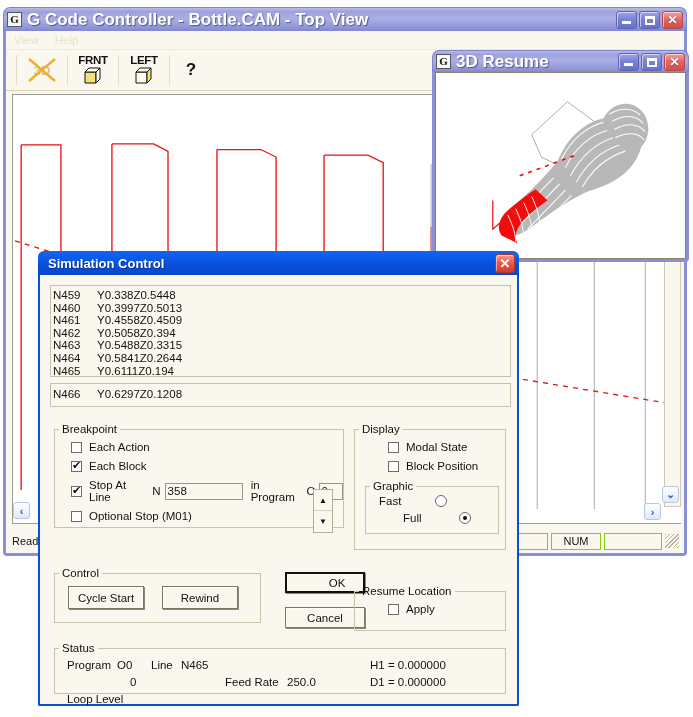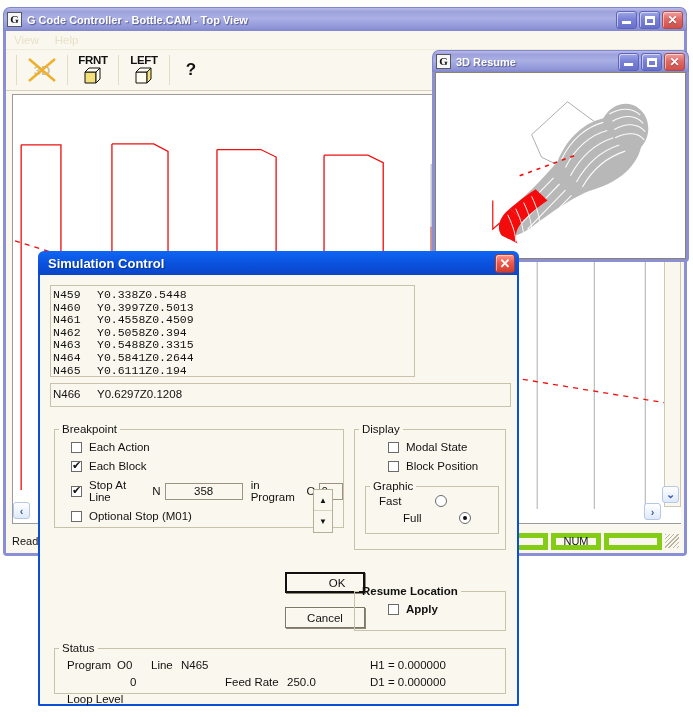--- a/index.html
+++ b/index.html
@@ -29,21 +29,21 @@
     border:1px solid #7f85cc; border-bottom:none;
     display:flex; align-items:center; padding:0 2px 0 3px;
   }
   .win-icon {
     width:15px; height:15px; margin-right:5px; flex:none;
     background:#f7f7f7; border:1px solid #55585f;
     color:#111; font-size:11px; font-weight:bold; line-height:13px; text-align:center;
     font-family:"Liberation Serif", serif;
   }
   .win-title {
-    color:#fff; font-size:11px; font-weight:bold; white-space:nowrap;
+    color:#fff; font-size:17px; font-weight:bold; white-space:nowrap;
     text-shadow: 1px 1px 1px rgba(40,40,90,.6);
     flex:1; overflow:hidden;
   }
   .btngrp { display:flex; gap:2px; align-items:center; padding-right:1px; }
   .tbtn {
     width:21px; height:18px; border-radius:3px;
     border:1px solid #5d63bb;
     background: linear-gradient(180deg,#9fa6e6 0%, #7a82d6 45%, #6770c9 100%);
     position:relative; cursor:pointer;
     box-shadow: inset 1px 1px 0 rgba(255,255,255,.55);
@@ -80,21 +80,21 @@
                    background:#fff; border:1px solid #9b9b9b; border-right:none; }
   .vscroll { position:absolute; right:3px; top:2px; width:17px; bottom:46px;
              background:#faf8ee; border:1px solid #cfc9b4; }
   .hscroll-l { position:absolute; left:7px; bottom:34px; width:17px; height:17px; }
   .sbbtn { width:17px; height:17px; border-radius:3px;
            background: linear-gradient(180deg,#ffffff,#dfe9fb);
            border:1px solid #b6c8e6; display:flex; align-items:center; justify-content:center;
            color:#3a5fa8; font-size:11px; font-weight:bold; cursor:pointer; }
   .statusbar { position:absolute; left:3px; right:3px; bottom:2px; height:20px;
                background:#faf8ee; display:flex; align-items:center; gap:3px; }
-  .statuscell { height:17px; border:5px solid #84cc16; display:flex; align-items:center;
+  .statuscell { height:17px; border:1px solid #84cc16; display:flex; align-items:center;
                 justify-content:center; font-size:11px; color:#111; }
   .grip { width:14px; height:14px; margin-left:auto; margin-right:2px;
           background: repeating-linear-gradient(135deg,#b9b3a0 0 1px, transparent 1px 3px); }
 
   
   #win3d { left:432px; top:50px; width:257px; height:212px; }
   #win3d .frame { top:22px; border-width:3px; }
   #win3d .titlebar { height:22px; }
   #d3-canvas { position:absolute; left:3px; top:22px; right:3px; bottom:3px;
                background:#fff; border:1px solid #8a8367; }
@@ -107,23 +107,23 @@
                  background:linear-gradient(180deg,#0f66f4 0%, #0a51dd 55%, #0a46c9 100%);
                  border-radius:6px 6px 0 0; display:flex; align-items:center; padding:0 4px 0 10px; }
   #dlg .dtitle .t { color:#fff; font-size:13px; font-weight:bold; flex:1;
                     text-shadow:1px 1px 1px rgba(0,0,0,.35); }
   .xbtn { width:20px; height:19px; border-radius:3px; border:1px solid #a83a34;
           background:linear-gradient(180deg,#ff9a8e 0%, #ec5a4b 45%, #d13c2e 100%);
           display:flex; align-items:center; justify-content:center;
           color:#fff; font-size:13px; font-weight:bold; cursor:pointer;
           box-shadow: inset 1px 1px 0 rgba(255,255,255,.5); }
 
-  .listbox { position:absolute; left:10px; top:10px; width:365px; height:92px;
+  .listbox { position:absolute; left:10px; top:10px; width:461px; height:92px;
              background:#faf8ee; border:1px solid #c9c2aa; padding:3px 0 0 2px;
-             font-family:Liberation Mono, monospace; overflow:hidden; }
+             font-family:Liberation Sans, sans-serif; overflow:hidden; }
   .curline { position:absolute; left:10px; top:108px; width:461px; height:24px;
              background:#faf8ee; border:1px solid #c9c2aa; padding:4px 0 0 2px; }
   .gline { font-size:11.5px; color:#111; height:12.6px; line-height:12.6px; white-space:pre; }
   .gline .n { display:inline-block; width:44px; }
 
   fieldset.grp { position:absolute; border:1px solid #c9c2aa; margin:0; padding:0;
                  background:transparent; }
   fieldset.grp > legend { font-size:11.5px; color:#111; padding:0 3px; margin-left:4px; }
 
   .row { display:flex; align-items:center; font-size:11.5px; color:#111; }
@@ -347,21 +347,21 @@
         <span>Each Action</span>
       </div>
       <div class="row" style="margin:7px 0 0 16px;">
         <span class="cb on"></span>
         <span>Each Block</span>
       </div>
       <div class="row" style="margin:7px 0 0 16px;">
         <span class="cb on"></span>
         <span>Stop At Line</span>
         <span style="margin:0 4px 0 6px;">N</span>
-        <span class="tbox" style="width:84px;text-align:center;">358</span>
+        <span class="tbox" style="width:84px;">358</span>
         <span style="margin:0 4px 0 8px;">in Program</span>
         <span style="margin-right:3px;">O</span>
         <span class="tbox" style="width:26px;">0</span>
       </div>
       <div class="row" style="margin:7px 0 0 16px;">
         <span class="cb"></span>
         <span>Optional Stop (M01)</span>
       </div>
     </fieldset>
 
@@ -386,25 +386,32 @@
           <span style="width:56px;">Fast</span>
           <span class="rb"></span>
         </div>
         <div class="row" style="margin:5px 0 0 13px;padding-left:24px;">
           <span style="width:56px;">Full</span>
           <span class="rb on"></span>
         </div>
       </fieldset>
     </fieldset>
 
+    <fieldset class="grp" style="left:14px; top:292px; width:207px; height:56px;">
+      <legend>Control</legend>
+      <div style="display:flex; gap:18px; margin:7px 0 0 13px;">
+        <div class="pbtn" style="width:76px; height:23px;">Cycle Start</div>
+        <div class="pbtn" style="width:76px; height:23px;">Rewind</div>
+      </div>
+    </fieldset>
 
     <div class="pbtn default" style="position:absolute; left:245px; top:297px; width:80px; height:21px;padding-left:24px;">OK</div>
     <div class="pbtn" style="position:absolute; left:245px; top:332px; width:80px; height:21px;">Cancel</div>
 
-    <fieldset class="grp" style="left:314px; top:310px; width:152px; height:46px;font-weight:bold;">
+    <fieldset class="grp" style="left:314px; top:310px; width:152px; height:46px;">
       <legend>Resume Location</legend>
       <div class="row" style="margin:6px 0 0 33px;">
         <span class="cb"></span>
         <span>Apply</span>
       </div>
     </fieldset>
 
     <fieldset class="grp" style="left:14px; top:367px; width:452px; height:52px;">
       <legend>Status</legend>
       <div style="position:relative; height:34px;">

